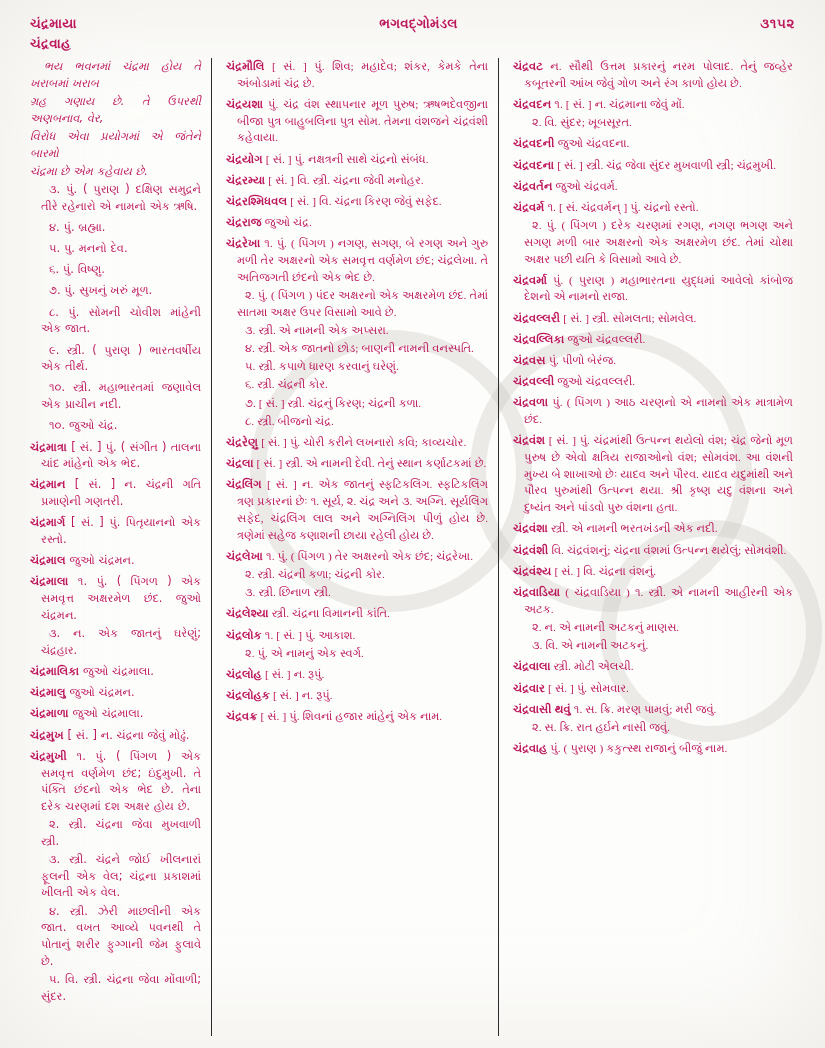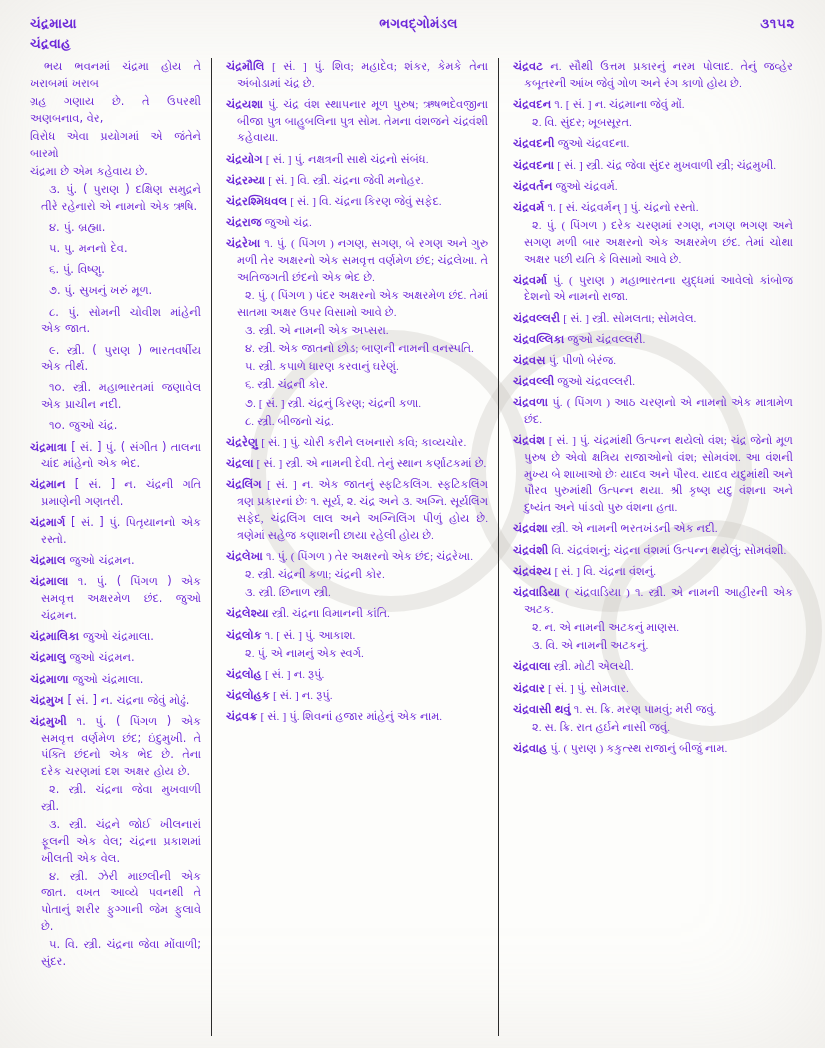--- a/index.html
+++ b/index.html
@@ -11,21 +11,21 @@
   .page {
     position: relative;
     width: 825px;
     height: 1048px;
     margin: 0 auto;
     background: #fdfdfb;
     overflow: hidden;
     
     box-shadow: inset 0 0 120px rgba(180,175,165,.22);
     font-family: "DejaVu Sans", "Liberation Sans", sans-serif;
-    color: #6d28d9;
+    color: #be185d;
     -webkit-font-smoothing: none;
   }
   
   .watermark {
     position: absolute;
     border-radius: 50%;
     border: 16px solid rgba(196,192,184,.30);
     pointer-events: none;
   }
   .wm-1 { width: 250px; height: 250px; left: 250px; top: 330px; }
@@ -92,20 +92,21 @@
   .headword {
     font-weight: bold;
     letter-spacing: .1px;
   }
 
   
   .carryover p {
     text-indent: 14px;
     margin: 0 0 1.5px 0;
     text-align: justify;
+    font-style: italic;
   }
   .carryover p.flush { text-indent: 0; }
 </style>
 </head>
 <body>
 
 <div class="page">
 
   <div class="watermark wm-1"></div>
   <div class="watermark wm-2"></div>
@@ -162,20 +163,21 @@
           <p><span class="headword">ચંદ્રમાન</span> <span>[ સં. ] ન. ચંદ્રની ગતિ પ્રમાણેની ગણતરી.</span></p>
         </div>
         <div class="entry">
           <p><span class="headword">ચંદ્રમાર્ગ</span> <span>[ સં. ] પું. પિતૃયાનનો એક રસ્તો.</span></p>
         </div>
         <div class="entry">
           <p><span class="headword">ચંદ્રમાલ</span> <span>જુઓ ચંદ્રમન.</span></p>
         </div>
         <div class="entry">
           <p><span class="headword">ચંદ્રમાલા</span> <span>૧. પું. ( પિંગળ ) એક સમવૃત્ત અક્ષરમેળ છંદ. જુઓ ચંદ્રમન.</span></p>
+          <p class="sense">૩. ન. એક જાતનું ઘરેણું; ચંદ્રહાર.</p>
         </div>
         <div class="entry">
           <p><span class="headword">ચંદ્રમાલિકા</span> <span>જુઓ ચંદ્રમાલા.</span></p>
         </div>
         <div class="entry">
           <p><span class="headword">ચંદ્રમાલુ</span> <span>જુઓ ચંદ્રમન.</span></p>
         </div>
         <div class="entry">
           <p><span class="headword">ચંદ્રમાળા</span> <span>જુઓ ચંદ્રમાલા.</span></p>
         </div>

